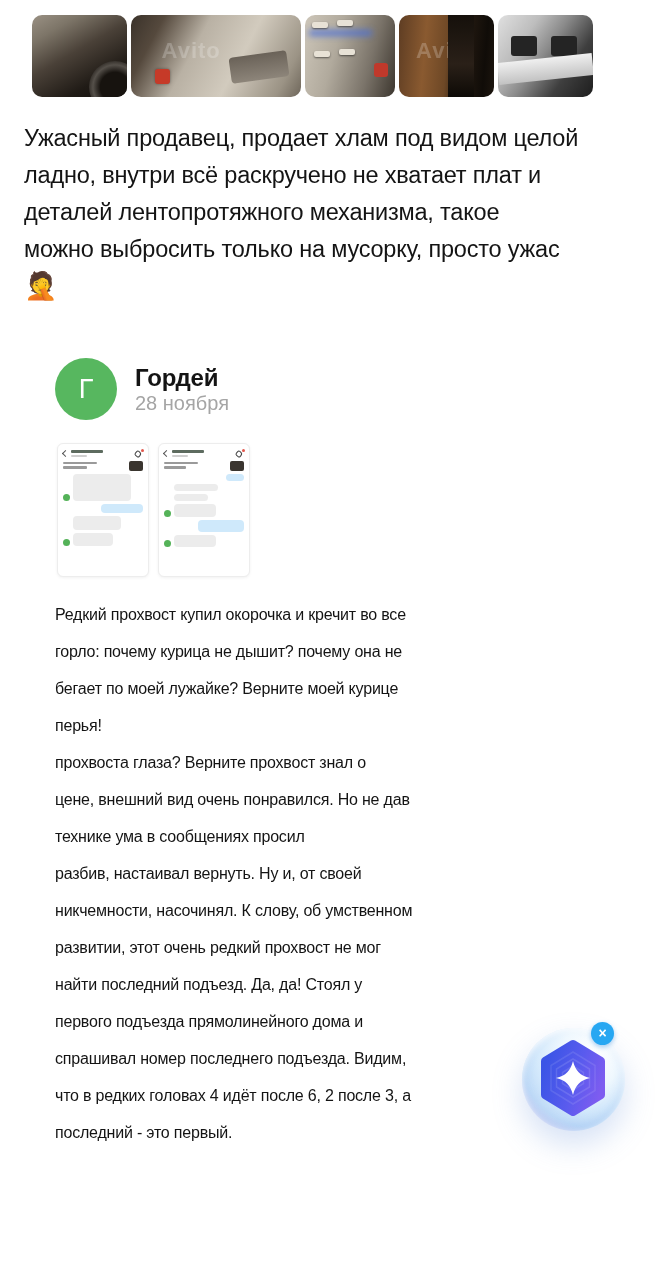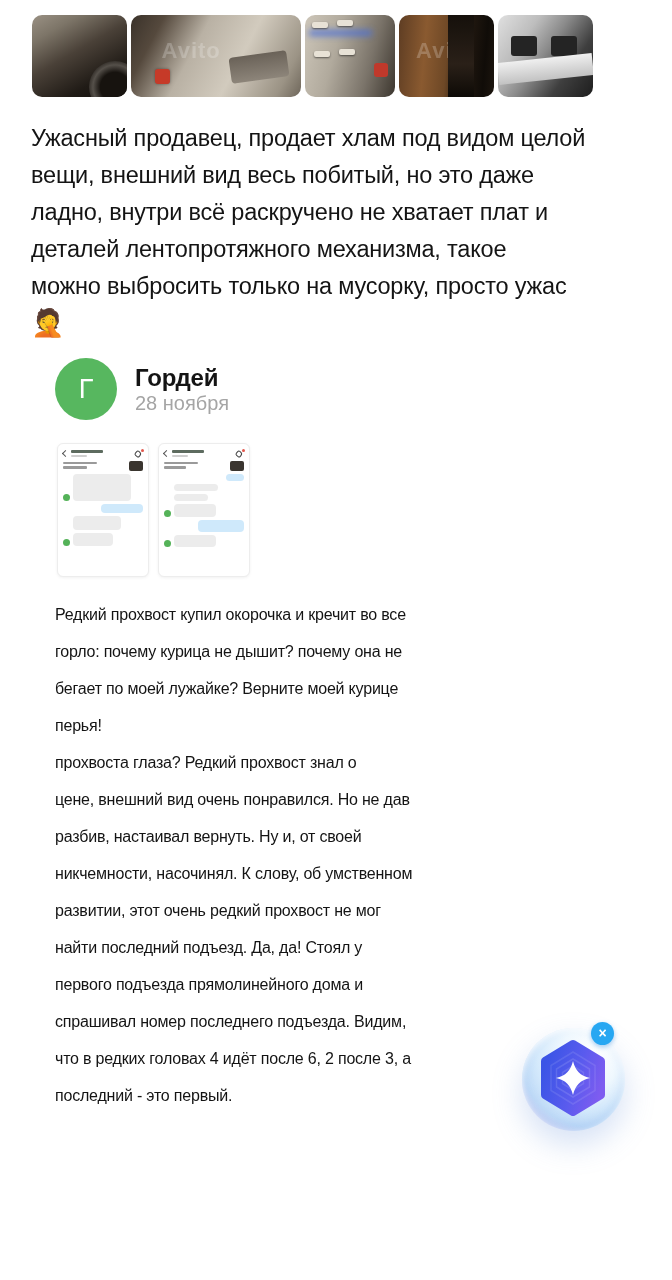--- a/index.html
+++ b/index.html
@@ -23,21 +23,21 @@
   .ph3 .k1{left:8%;top:8%;} .ph3 .k2{left:36%;top:6%;} .ph3 .k3{left:10%;top:44%;} .ph3 .k4{left:38%;top:42%;}
   .ph3 .red{position:absolute;right:8%;top:58%;width:14px;height:14px;background:#c0392b;border-radius:3px;}
   .ph4{width:95px;background:linear-gradient(95deg,#5e3d23 0%,#8a5a30 28%,#6e4826 50%,#241a11 68%,#100c08 88%,#1c150e 100%);}
   .ph4 .strip{position:absolute;left:52%;top:0;width:26px;height:100%;background:linear-gradient(180deg,#15100b,#2a2018 60%,#0d0a06);}
   .ph5{width:95px;background:linear-gradient(125deg,#e0e0e0 0%,#bdbdbd 28%,#8a8a8a 48%,#3f3f3f 72%,#1d1d1d 100%);}
   .ph5 .rail{position:absolute;left:0;top:52%;width:100%;height:22px;background:linear-gradient(180deg,#f0f0f0,#c2c2c2);transform:rotate(-6deg);}
   .ph5 .h1,.ph5 .h2{position:absolute;top:26%;width:26px;height:20px;background:#242424;border-radius:3px;}
   .ph5 .h1{left:14%;} .ph5 .h2{left:56%;}
 
   
-  .review-text{position:absolute;left:31px;top:120px;width:630px;font-size:23.5px;line-height:37px;letter-spacing:-.2px;}
+  .review-text{position:absolute;left:24px;top:120px;width:630px;font-size:23.5px;line-height:37px;letter-spacing:-.2px;}
   .review-text .tl{white-space:nowrap;}
   .review-text .tl:last-child{font-size:27px;}
 
   
   .reply-avatar{position:absolute;left:55px;top:358px;width:62px;height:62px;border-radius:50%;
                 display:flex;align-items:center;justify-content:center;color:#fff;font-size:27px;font-weight:300;}
   .reply-author{position:absolute;left:135px;top:364px;font-size:24px;font-weight:bold;letter-spacing:-.2px;}
   .reply-date{position:absolute;left:135px;top:392px;font-size:20px;color:#a5a5a5;}
 
   
@@ -105,21 +105,20 @@
     </div>
     <div class="photo ph5">
       <div class="h1"></div>
       <div class="h2"></div>
       <div class="rail"></div>
     </div>
   </div>
 
   <div class="review-text">
       <div class="tl">Ужасный продавец, продает хлам под видом целой</div>
-      <div class="tl">вещи, внешний вид весь побитый, но это даже</div>
       <div class="tl">ладно, внутри всё раскручено не хватает плат и</div>
       <div class="tl">деталей лентопротяжного механизма, такое</div>
       <div class="tl">можно выбросить только на мусорку, просто ужас</div>
       <div class="tl">🤦</div>
     </div>
 
   <div class="reply-avatar" style="background-color: rgb(87, 183, 95);">Г</div>
   <div class="reply-author">Гордей</div>
   <div class="reply-date">28 ноября</div>
 
@@ -200,22 +199,23 @@
         <div class="bub" style="width:42px;height:12px;"></div>
       </div>
     </div>
   </div>
 
   <div class="reply-text">
       <div class="tl">Редкий прохвост купил окорочка и кречит во все</div>
       <div class="tl">горло: почему курица не дышит? почему она не</div>
       <div class="tl">бегает по моей лужайке? Верните моей курице</div>
       <div class="tl">перья!</div>
-      <div class="tl">прохвоста глаза? Редкий прохвост знал о</div>
+      <div class="tl">прохвоста глаза? Верните прохвост знал о</div>
       <div class="tl">цене, внешний вид очень понравился. Но не дав</div>
+      <div class="tl">технике ума в сообщениях просил</div>
       <div class="tl">разбив, настаивал вернуть. Ну и, от своей</div>
       <div class="tl">никчемности, насочинял. К слову, об умственном</div>
       <div class="tl">развитии, этот очень редкий прохвост не мог</div>
       <div class="tl">найти последний подъезд. Да, да! Стоял у</div>
       <div class="tl">первого подъезда прямолинейного дома и</div>
       <div class="tl">спрашивал номер последнего подъезда. Видим,</div>
       <div class="tl">что в редких головах 4 идёт после 6, 2 после 3, а</div>
       <div class="tl">последний - это первый.</div>
     </div>
 

